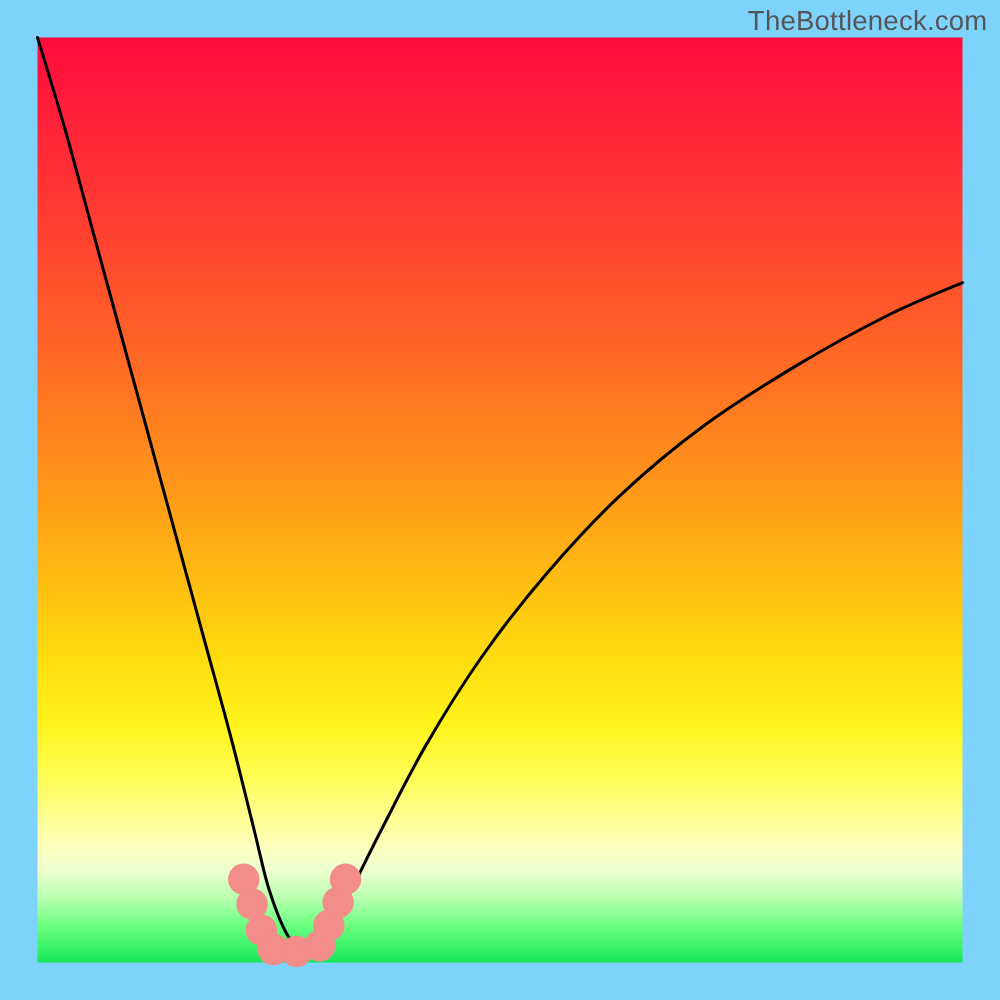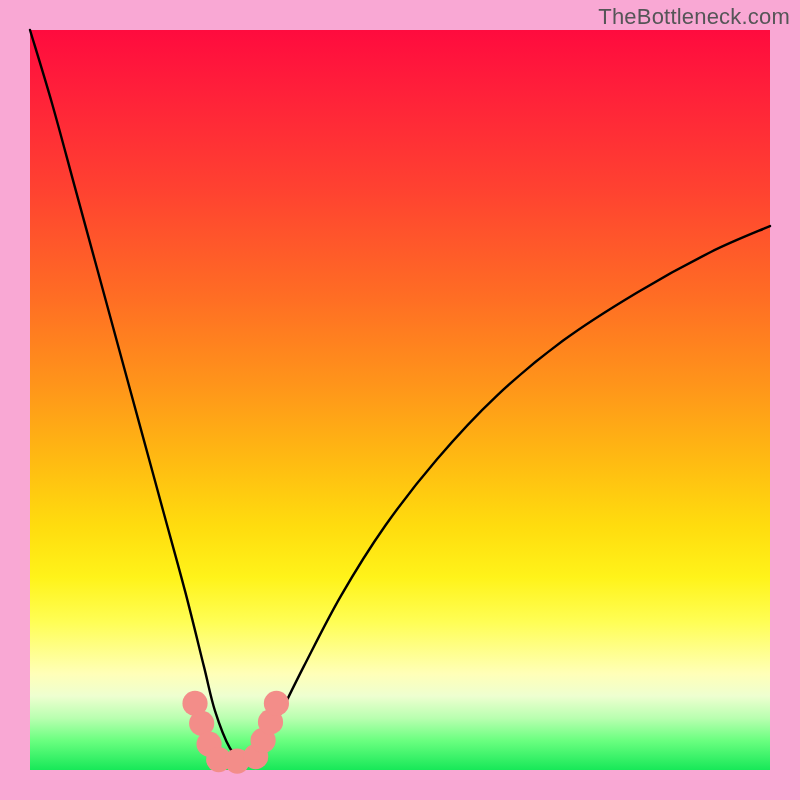--- a/index.html
+++ b/index.html
@@ -8,21 +8,21 @@
     width: 800px;
     height: 800px;
     overflow: hidden;
     background: #000;
     font-family: Arial, Helvetica, sans-serif;
   }
   .frame {
     position: relative;
     width: 800px;
     height: 800px;
-    background: #f9a8d4;
+    background: #7dd3fc;
   }
   .plot {
     position: absolute;
     left: 30px;
     top: 30px;
     width: 740px;
     height: 740px;
     
     background: linear-gradient(
       to bottom,

